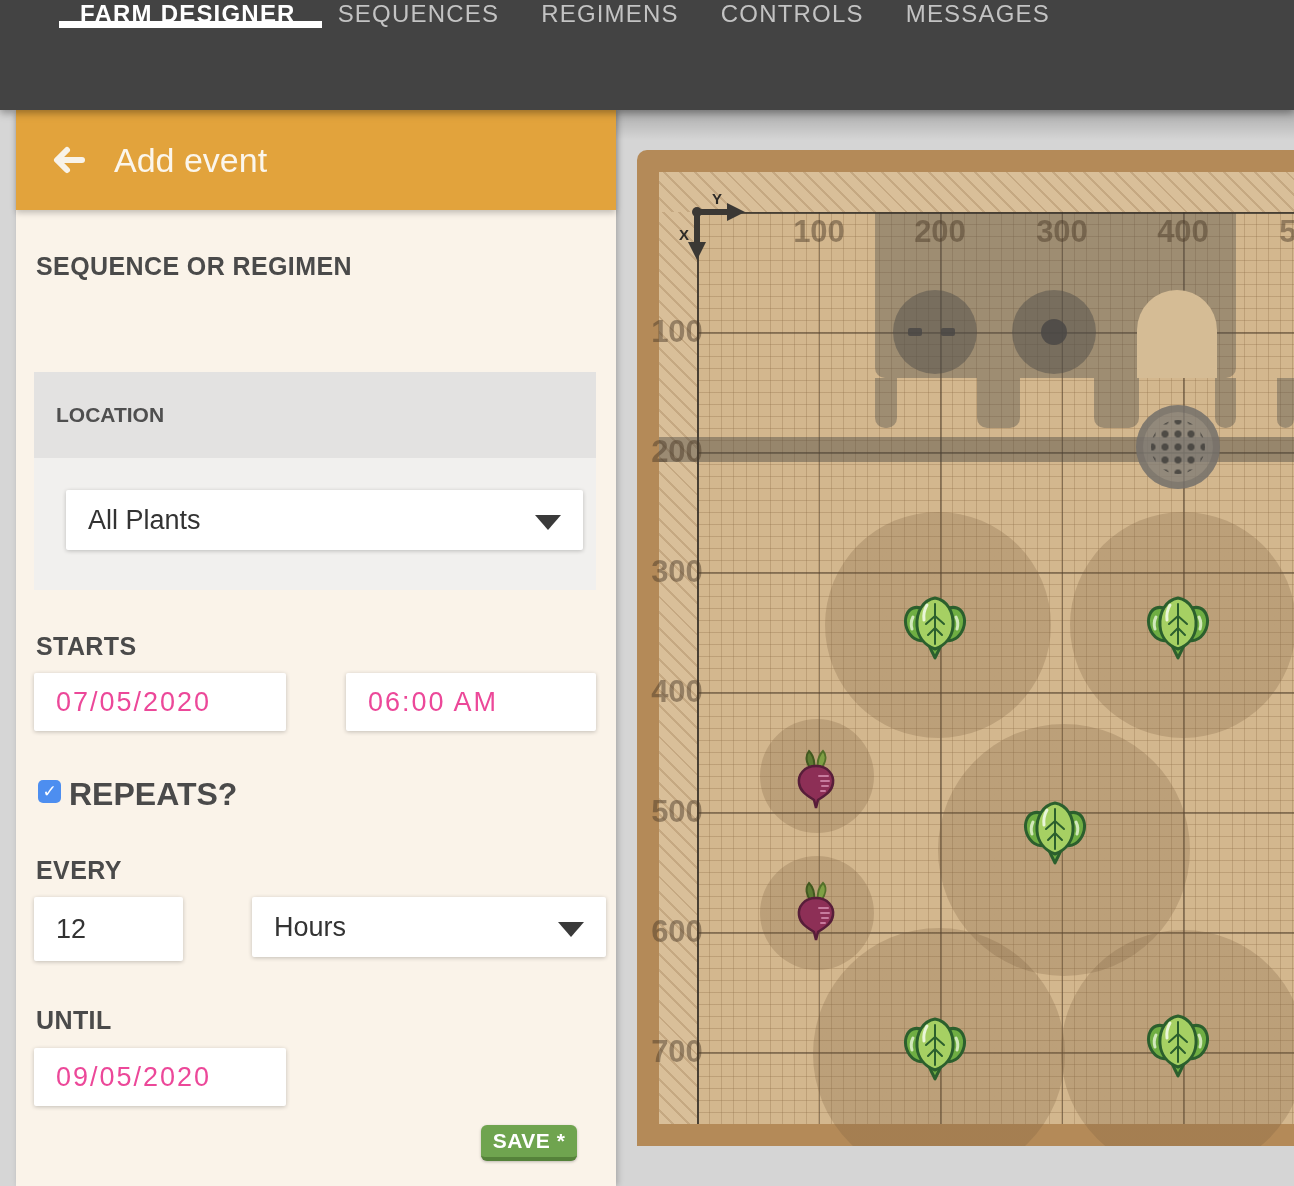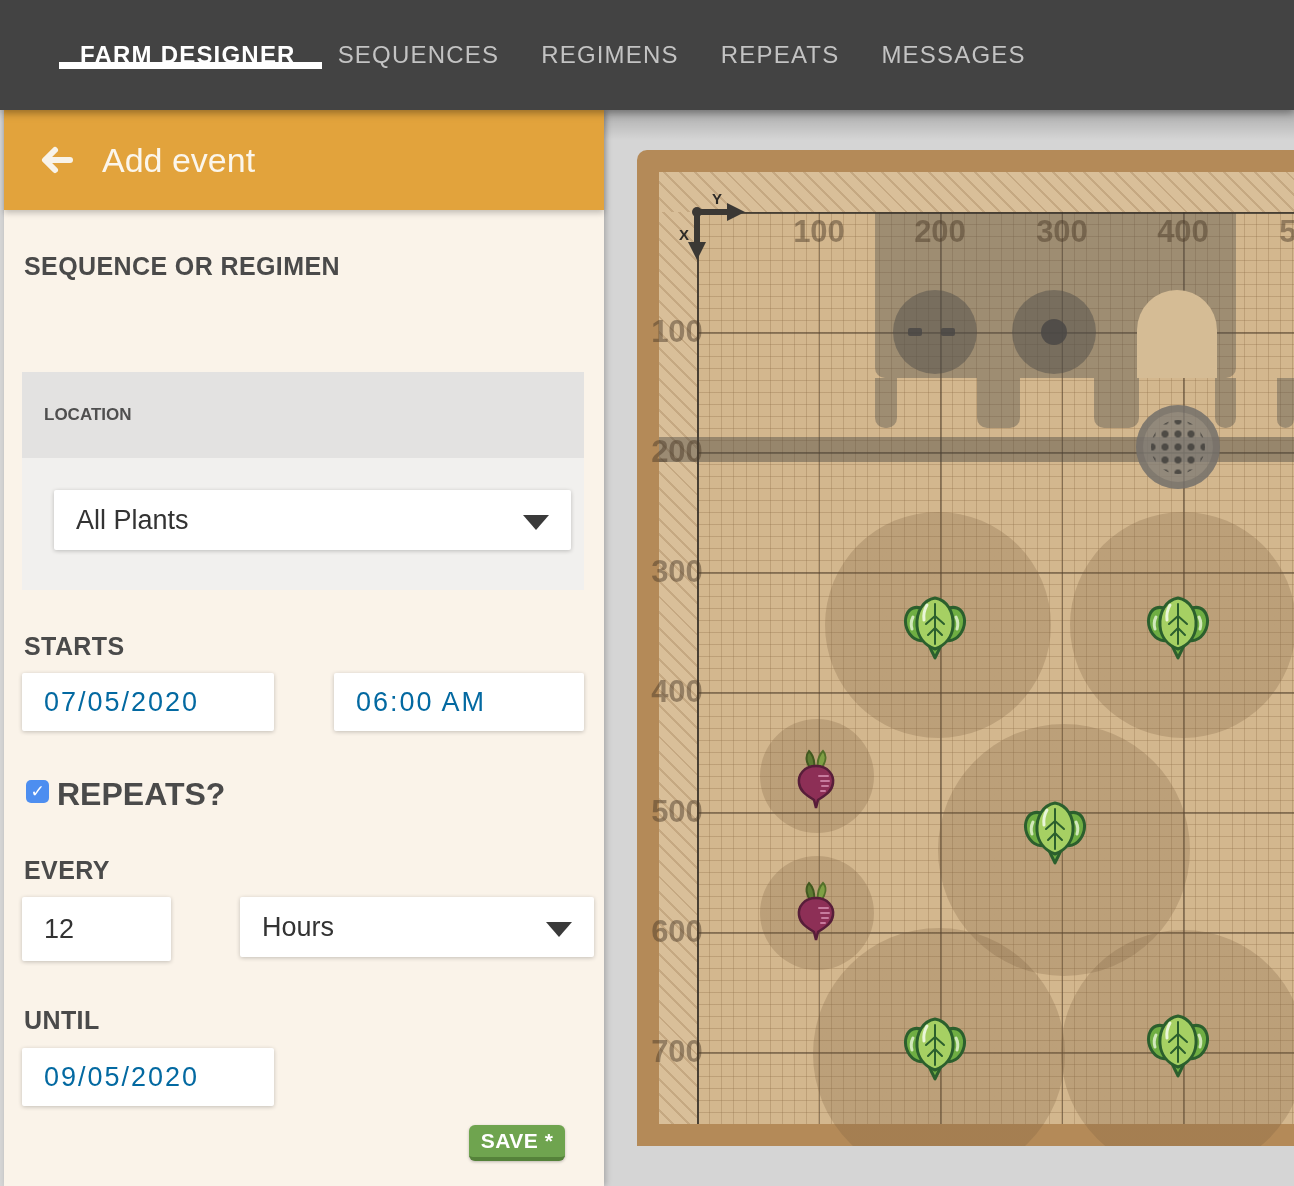--- a/index.html
+++ b/index.html
@@ -1,56 +1,56 @@
 <!DOCTYPE html>
 <html><head>
 <meta charset="utf-8">
 <style>
   * { margin:0; padding:0; box-sizing:border-box; }
   html,body { width:1294px; height:1186px; overflow:hidden;
     font-family:"Liberation Sans","DejaVu Sans",sans-serif; background:#d6d6d6; }
 
   
   .nav { position:absolute; left:0; top:0; width:1294px; height:110px;
-    background:#434343; z-index:40; display:flex; align-items:center;
+    background:#434343; z-index:40; display:flex; align-items:flex-start;
     padding-left:80px; box-shadow:0 3px 8px rgba(0,0,0,.35); }
   .nav-item { position:relative; display:flex; align-items:center;
     margin-right:42px; font-size:24px; letter-spacing:1.2px; color:#c3c3c3;
     cursor:pointer; white-space:nowrap; }
   .nav-item.active { color:#ffffff; font-weight:bold; }
   .nav-item.active::after { content:""; position:absolute; left:-21px; right:-26px;
     bottom:0; height:7px; background:#ffffff; }
 
   
-  .panel { position:absolute; left:4px; top:110px; width:600px; height:1076px;
+  .panel { position:absolute; left:16px; top:110px; width:600px; height:1076px;
     background:#faf3e9; z-index:20; box-shadow:2px 0 6px rgba(0,0,0,.22); }
   .panel-header { position:absolute; left:0; top:0; width:600px; height:100px;
     background:#e2a33c; display:flex; align-items:center;
     box-shadow:0 3px 6px rgba(0,0,0,.22); }
   .back-btn { width:46px; height:46px; margin-left:30px; cursor:pointer;
     display:flex; align-items:center; justify-content:center; }
   .panel-title { color:#fbf6ec; font-size:34px; margin-left:22px; }
 
   .flabel { position:absolute; left:20px; font-size:25px; font-weight:bold;
     color:#4a4a4a; letter-spacing:.4px; }
 
   .box { position:absolute; background:#ffffff; border-radius:2px;
     box-shadow:0 1px 4px rgba(0,0,0,.22); display:flex; align-items:center; }
   .box .val { margin-left:22px; font-size:27px; color:#333333; }
-  .val.dt { letter-spacing:2px; color:#0369a1; }
+  .val.dt { letter-spacing:2px; color:#ec4899; }
   .sel { cursor:pointer; }
   .caret { position:absolute; right:22px; top:50%; margin-top:-5px; width:0; height:0;
     border-left:13px solid transparent; border-right:13px solid transparent;
     border-top:15px solid #3a3a3a; }
 
   .loc-block { position:absolute; left:18px; top:262px; width:562px; height:218px;
     background:#f1f0ee; }
   .loc-head { position:absolute; left:0; top:0; width:100%; height:86px;
     background:#e3e2e1; display:flex; align-items:center; }
-  .loc-head span { margin-left:22px; font-size:17px; font-weight:bold; color:#4f4f4f; }
+  .loc-head span { margin-left:22px; font-size:21px; font-weight:bold; color:#4f4f4f; }
 
   .checkbox { position:absolute; left:22px; top:670px; width:23px; height:23px;
     background:#4d8ef0; border-radius:5px; cursor:pointer; display:flex;
     align-items:center; justify-content:center; color:#fff; font-size:17px;
     font-weight:bold; }
   .check-label { position:absolute; left:53px; top:666px; font-size:32px;
     font-weight:bold; color:#4a4a4a; }
 
   .save-btn { position:absolute; left:465px; top:1015px; width:96px; height:36px;
     background:#6fa44f; border-bottom:4px solid #55823a; border-radius:6px;
@@ -123,21 +123,21 @@
 
   .plant { position:absolute; z-index:7; cursor:pointer; }
 </style>
 </head>
 <body>
 
 <div class="nav">
     <div class="nav-item active">FARM DESIGNER</div>
     <div class="nav-item">SEQUENCES</div>
     <div class="nav-item">REGIMENS</div>
-    <div class="nav-item">REPEATS</div>
+    <div class="nav-item">CONTROLS</div>
     <div class="nav-item">MESSAGES</div>
   </div>
 
 <div class="panel">
 
   <div class="panel-header">
     <div class="back-btn">
       <svg width="40" height="40" viewBox="0 0 40 40">
         <g stroke="#f8f3e9" stroke-width="6" stroke-linecap="round" stroke-linejoin="round" fill="none">
           <path d="M33 20 H9"></path>

